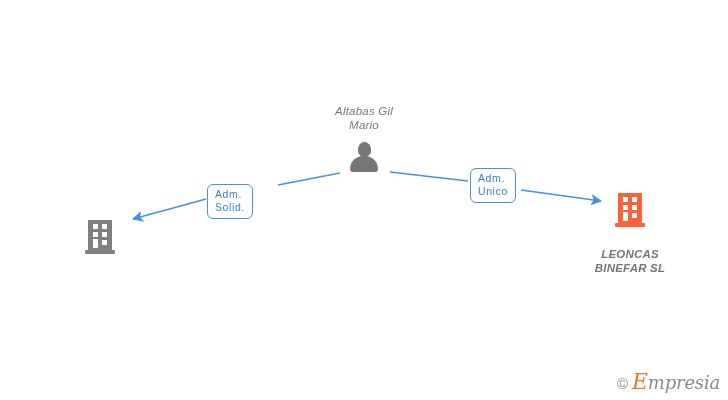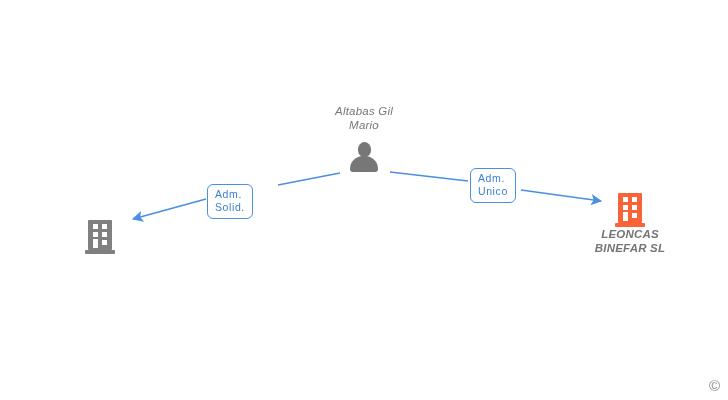--- a/index.html
+++ b/index.html
@@ -68,21 +68,21 @@
     width: 28px;
     height: 16px;
     background: #777777;
     border-radius: 13px 13px 3px 3px;
   }
 
   
   #node-marvinboy { left: 45px; top: 220px; width: 110px; }
   #node-leoncas   { left: 570px; top: 193px; width: 120px; }
   #node-marvinboy .node-label,
-  #node-leoncas .node-label { margin-top: 0; }
+  #node-leoncas .node-label { margin-top: 20px; }
 
   .building-icon {
     position: relative;
     width: 30px;
     height: 34px;
     margin: 0 auto;
   }
   .building-icon .tower {
     position: absolute;
     left: 3px;
@@ -214,15 +214,16 @@
 BINEFAR SL</div>
   </div>
 
   <div class="edge-label" id="label-solid">Adm.
 Solid.</div>
   <div class="edge-label" id="label-unico">Adm.
 Unico</div>
 
   <div id="watermark">
     <span class="copy">©</span>
+    <span class="brand"><span class="cap">E</span><span>mpresia</span></span>
   </div>
 
 </div>
 
 </body></html>

